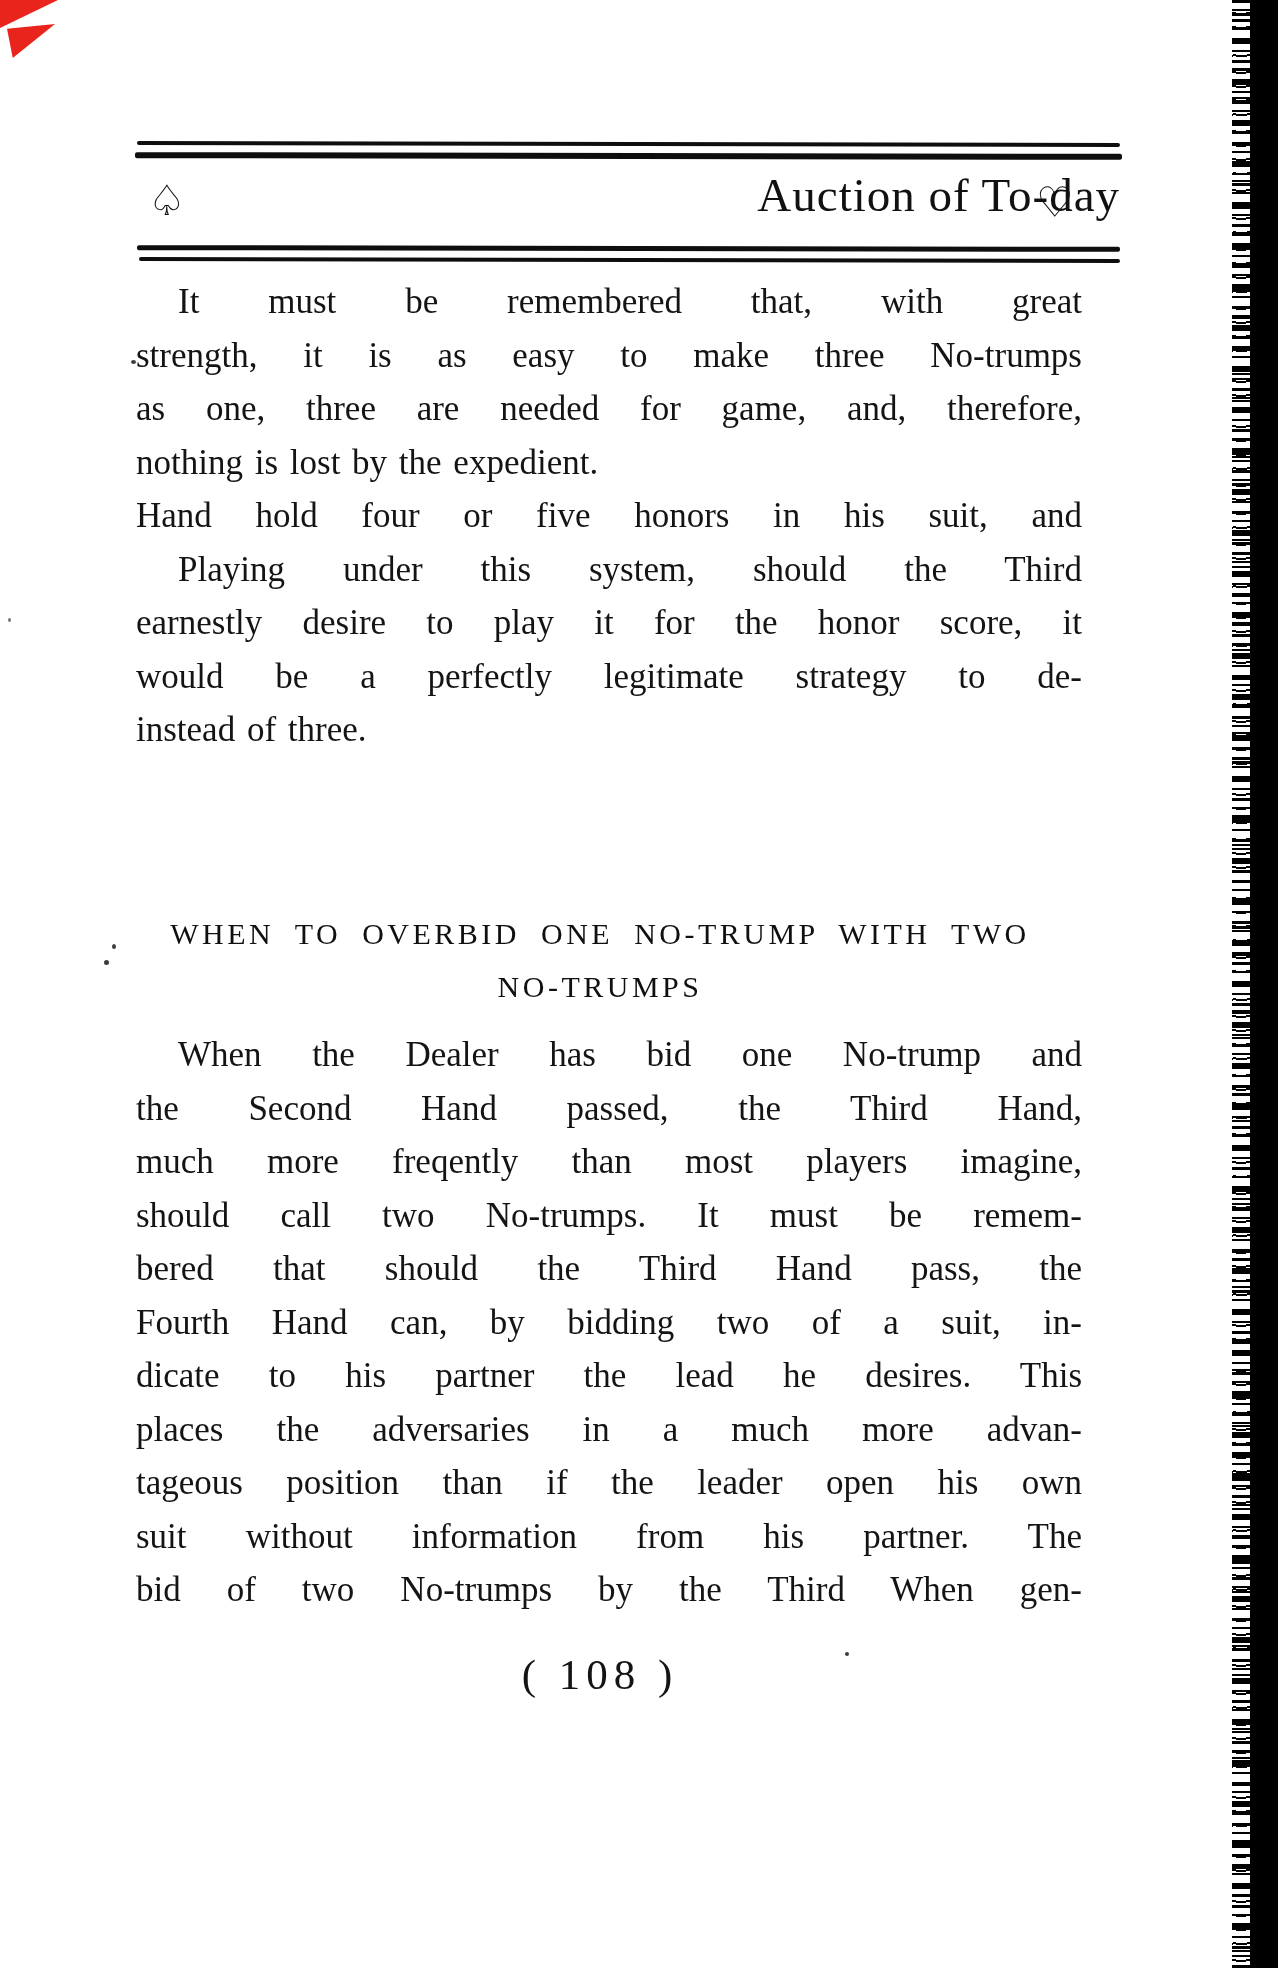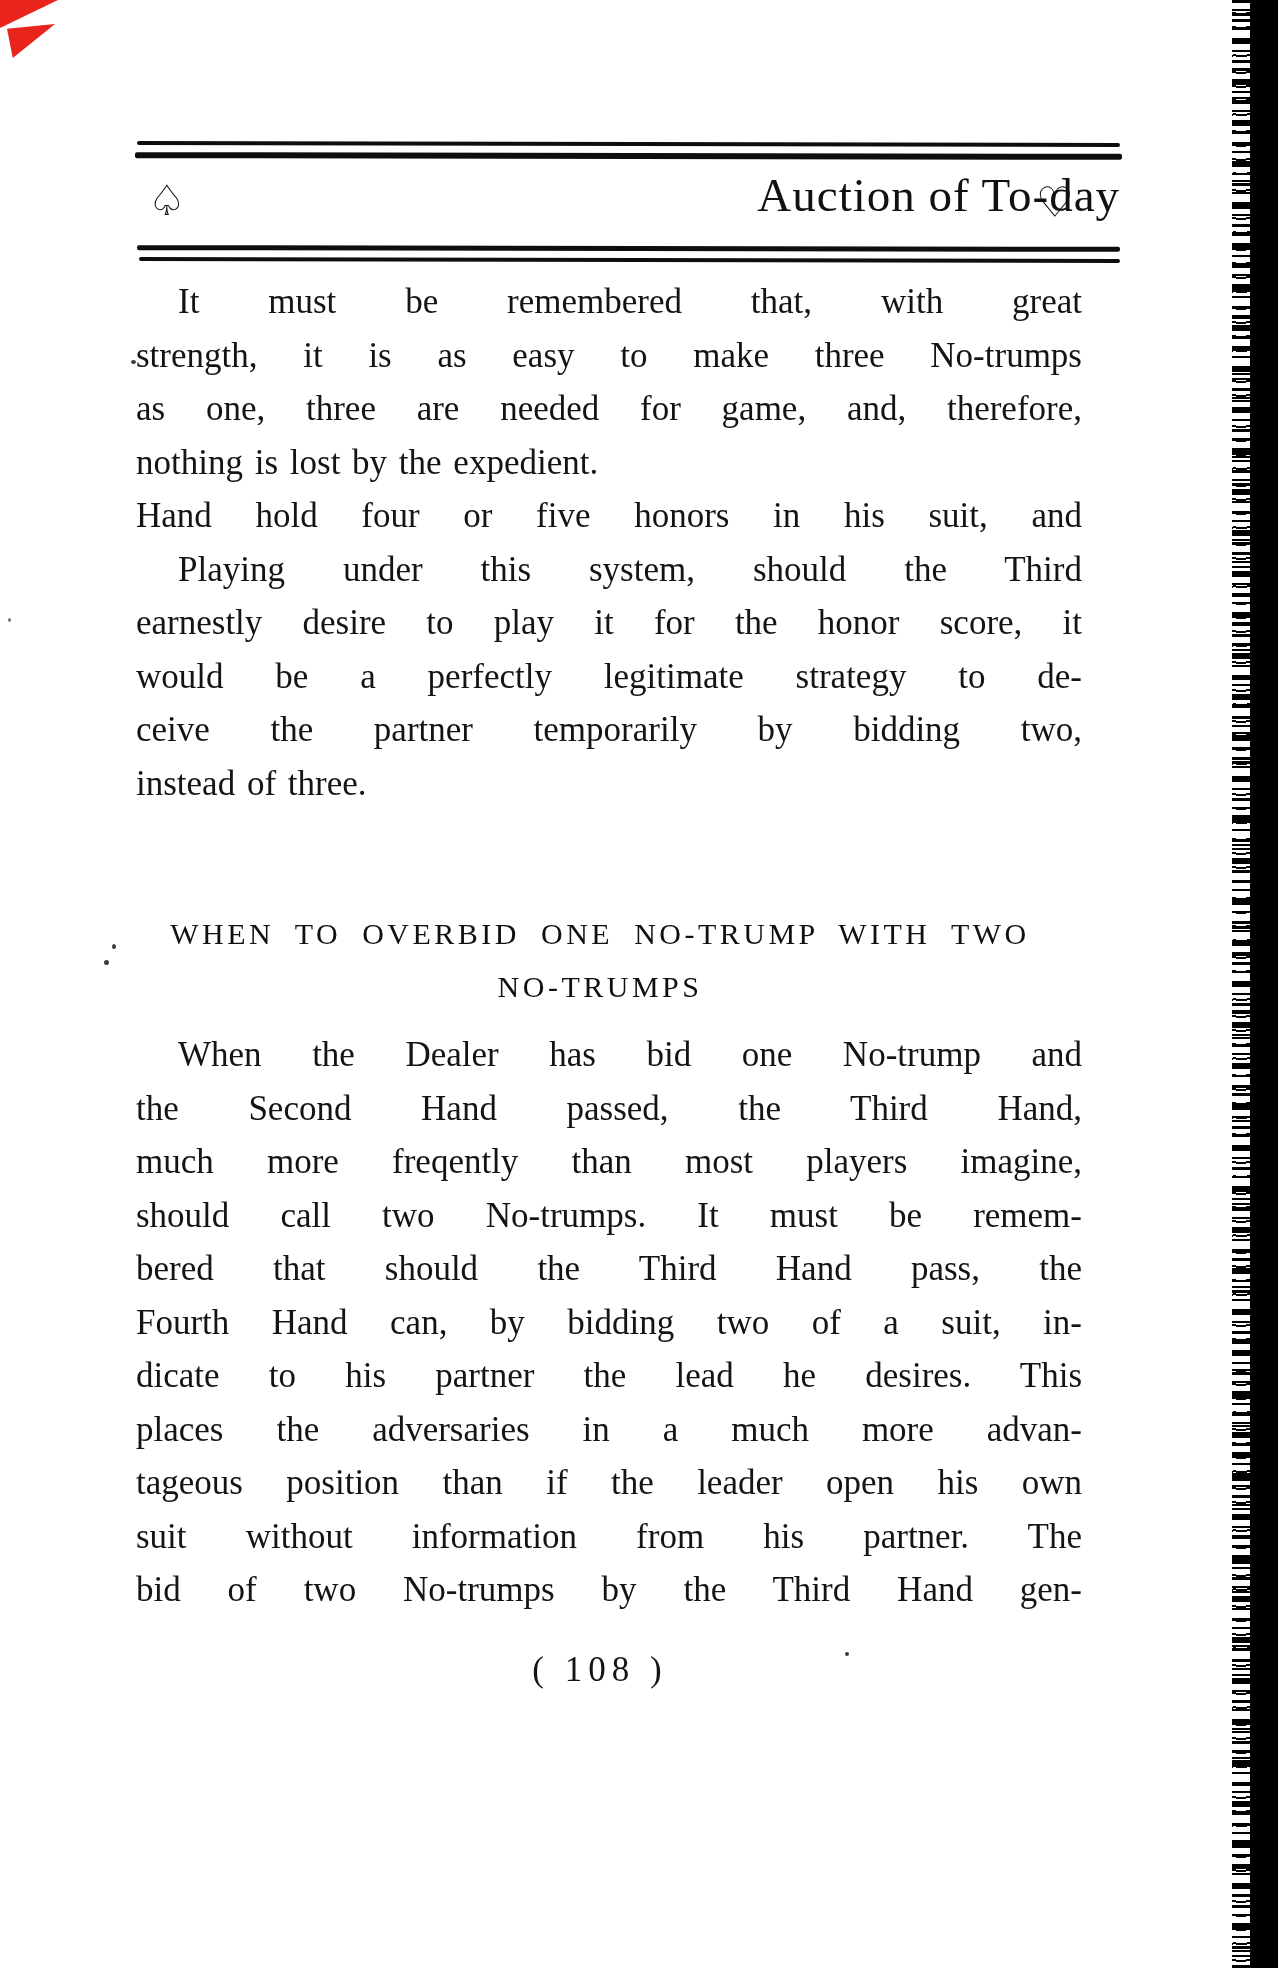--- a/index.html
+++ b/index.html
@@ -36,21 +36,21 @@
   .p1{top:275px;}
   .p2{top:489px;}
   .p3{top:1028px;}
   
   .sec-heading{position:absolute;top:907px;left:118px;width:964px;
     font-size:30px;line-height:53px;letter-spacing:3.5px;word-spacing:10px;
     color:#101010;}
   .sec-heading .hline{text-align:center;}
   
   .pageno{position:absolute;top:1650px;left:118px;width:964px;
-    text-align:center;font-size:35px;letter-spacing:6px;}
+    text-align:center;font-size:43px;letter-spacing:6px;}
   
   .scan-band{position:absolute;top:0;right:0;width:28px;height:1968px;background:#000;}
   .scan-noise{position:absolute;top:0;right:24px;width:22px;height:1968px;
     background-image:
       repeating-linear-gradient(180deg,#000 0 3px,transparent 3px 9px,#000 9px 11px,transparent 11px 19px),
       repeating-linear-gradient(177deg,transparent 0 6px,#000 6px 8px,transparent 8px 14px),
       repeating-linear-gradient(183deg,transparent 0 11px,#000 11px 13px,transparent 13px 27px);
     background-size:10px 41px,14px 59px,7px 83px;
     background-position:12px 0,4px 7px,9px 3px;
   }
@@ -93,41 +93,40 @@
       <div class="line">strength, it is as easy to make three No-trumps</div>
       <div class="line">as one, three are needed for game, and, therefore,</div>
       <div class="line last">nothing is lost by the expedient.</div>
     </div>
 
   <div class="para p2" data-last="flush">
       <div class="line">Hand hold four or five honors in his suit, and</div>
       <div class="line first">Playing under this system, should the Third</div>
       <div class="line">earnestly desire to play it for the honor score, it</div>
       <div class="line">would be a perfectly legitimate strategy to de-</div>
-      <div class="line">ceive the partner temporarily by bidding two,</div>
       <div class="line last">instead of three.</div>
     </div>
 
   <div class="sec-heading">
       <div class="hline first">WHEN TO OVERBID ONE NO-TRUMP WITH TWO</div>
       <div class="hline last">NO-TRUMPS</div>
     </div>
 
   <div class="para p3">
       <div class="line first">When the Dealer has bid one No-trump and</div>
       <div class="line">the Second Hand passed, the Third Hand,</div>
       <div class="line">much more freqently than most players imagine,</div>
       <div class="line">should call two No-trumps.  It must be remem-</div>
       <div class="line">bered that should the Third Hand pass, the</div>
       <div class="line">Fourth Hand can, by bidding two of a suit, in-</div>
       <div class="line">dicate to his partner  the lead he desires.  This</div>
       <div class="line">places the adversaries in a much more advan-</div>
       <div class="line">tageous position than if the leader open his own</div>
       <div class="line">suit without information from his partner.  The</div>
-      <div class="line last">bid of two No-trumps by the Third Hand gen-</div>
+      <div class="line last">bid of two No-trumps by the Third When gen-</div>
     </div>
 
   <div class="pageno">( 108 )</div>
 
   <div class="speck sp1"></div>
   <div class="speck sp2"></div>
   <div class="speck sp3"></div>
   <div class="speck sp4"></div>
   <div class="speck sp5"></div>
 

